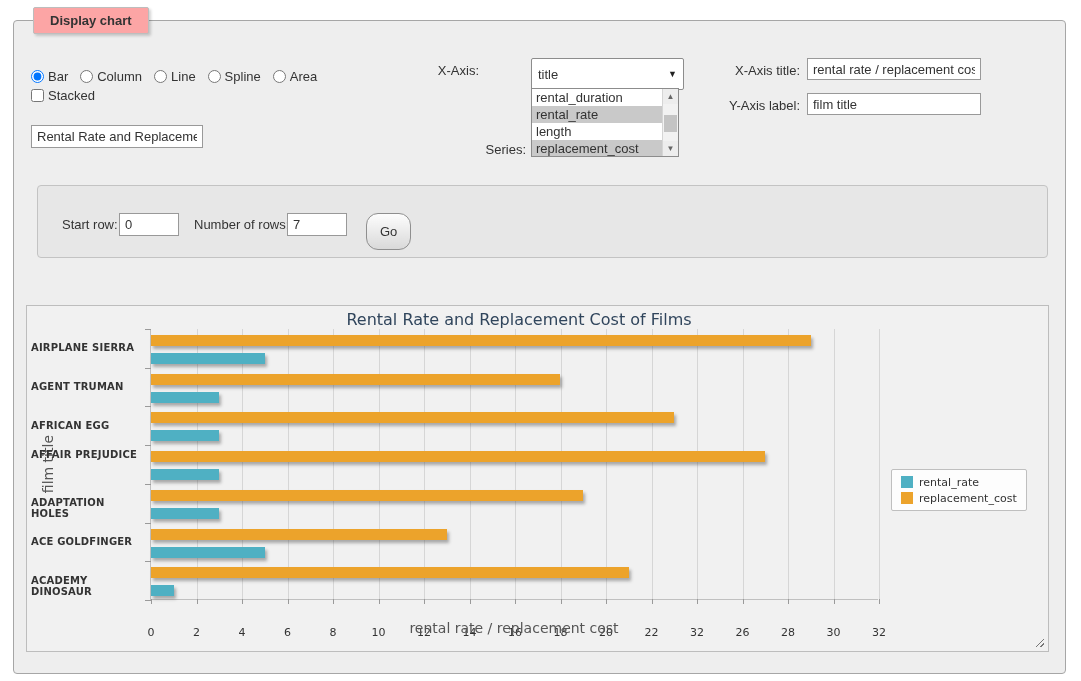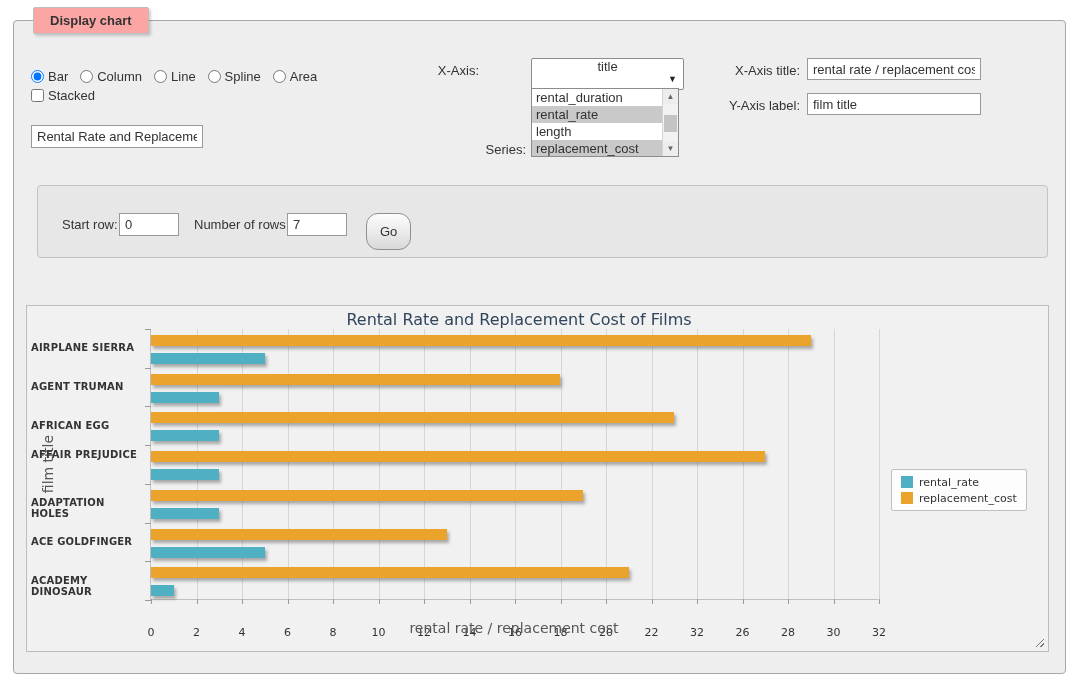--- a/index.html
+++ b/index.html
@@ -21,21 +21,21 @@
 
   input[type=text] { border:1px solid #999; background:#fff; color:#333; font-size:13px;
     font-family:"Liberation Sans", sans-serif; padding:2px 5px; }
 
   .lbl { color:#333; }
   .r { text-align:right; }
 
   
   .select { left:517px; top:37px; width:153px; height:32px; background:#fff;
     border:1px solid #8c8c8c; border-radius:2px; display:flex; align-items:center;
-    padding:0 6px; cursor:default;flex-direction:column; }
+    padding:0 6px; cursor:default; }
   .select .arrow { margin-left:auto; font-size:9px; color:#222; }
 
   
   .listbox { left:517px; top:67px; width:148px; height:69px; background:#fff;
     border:1px solid #8c8c8c; display:flex; }
   .opts { flex:1; overflow:hidden; }
   .opt { height:17px; line-height:17px; padding:0 4px; white-space:nowrap; }
   .opt.sel { background:#c9c9c9; }
   .sbar { width:16px; background:#f2f2f2; border-left:1px solid #d5d5d5;
     display:flex; flex-direction:column; }

